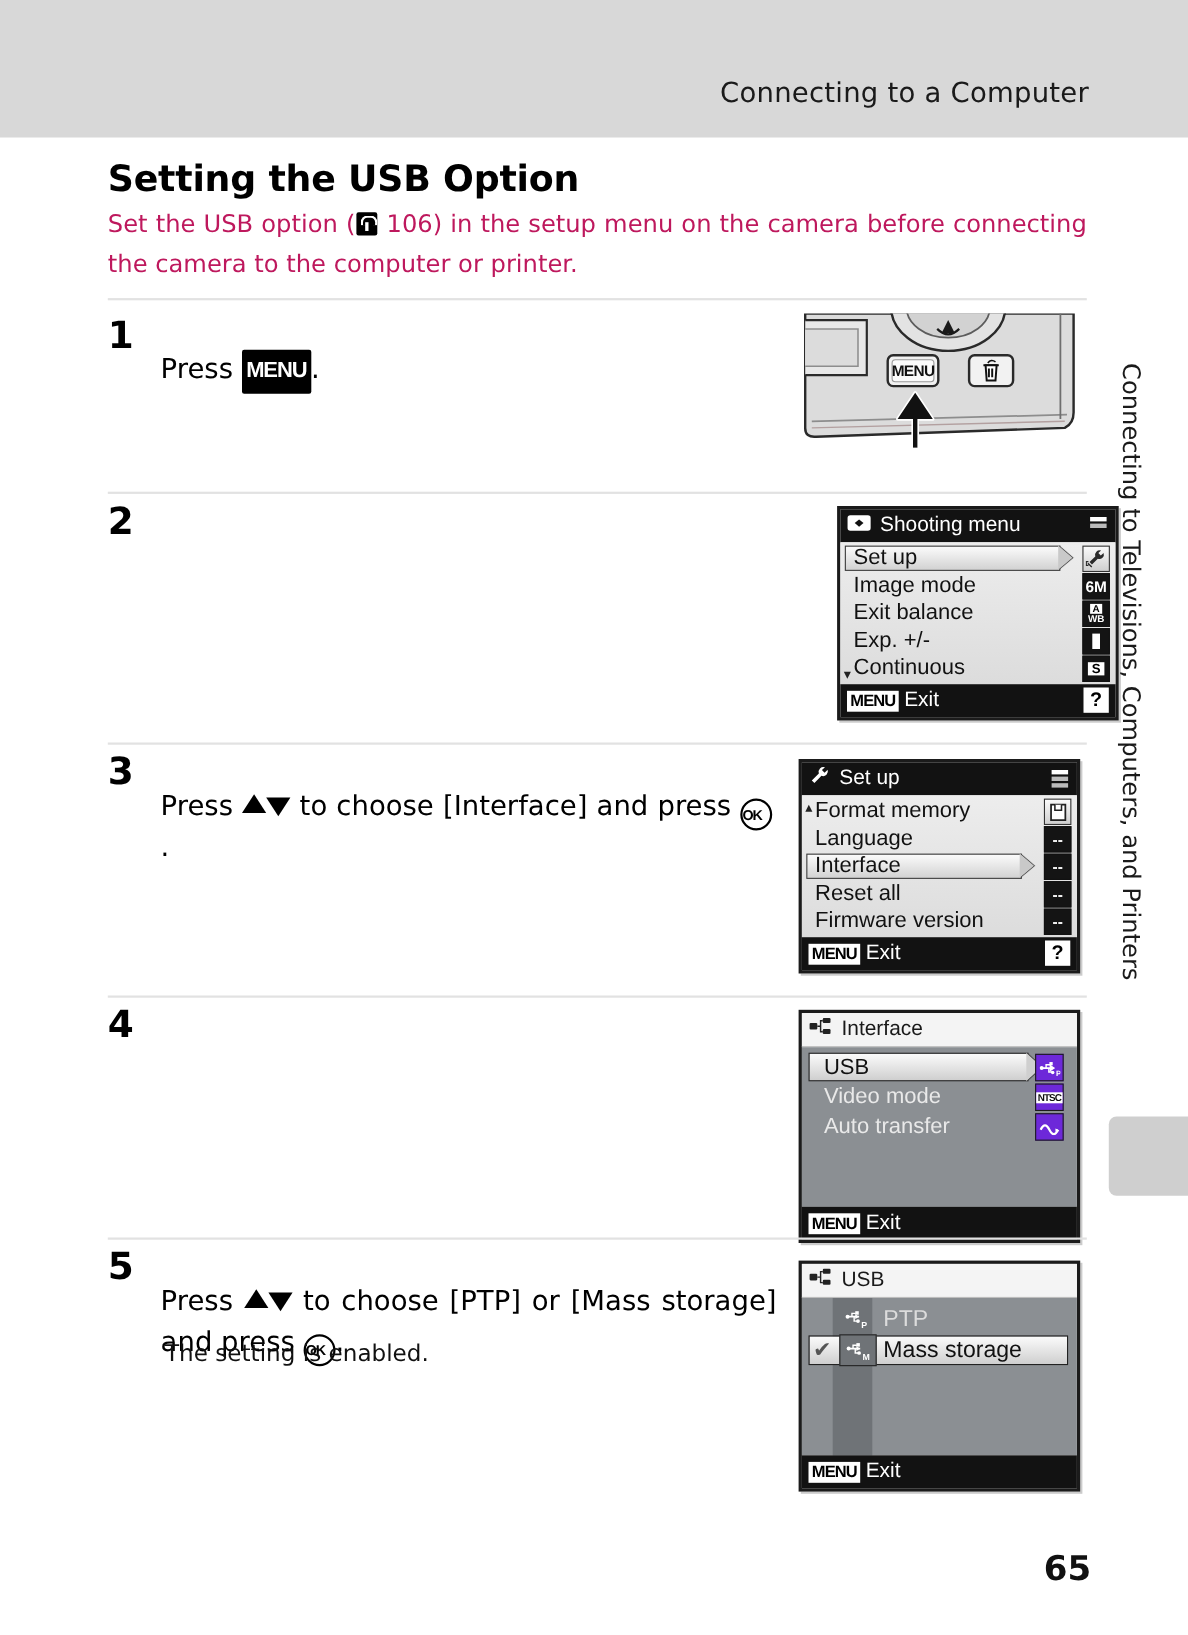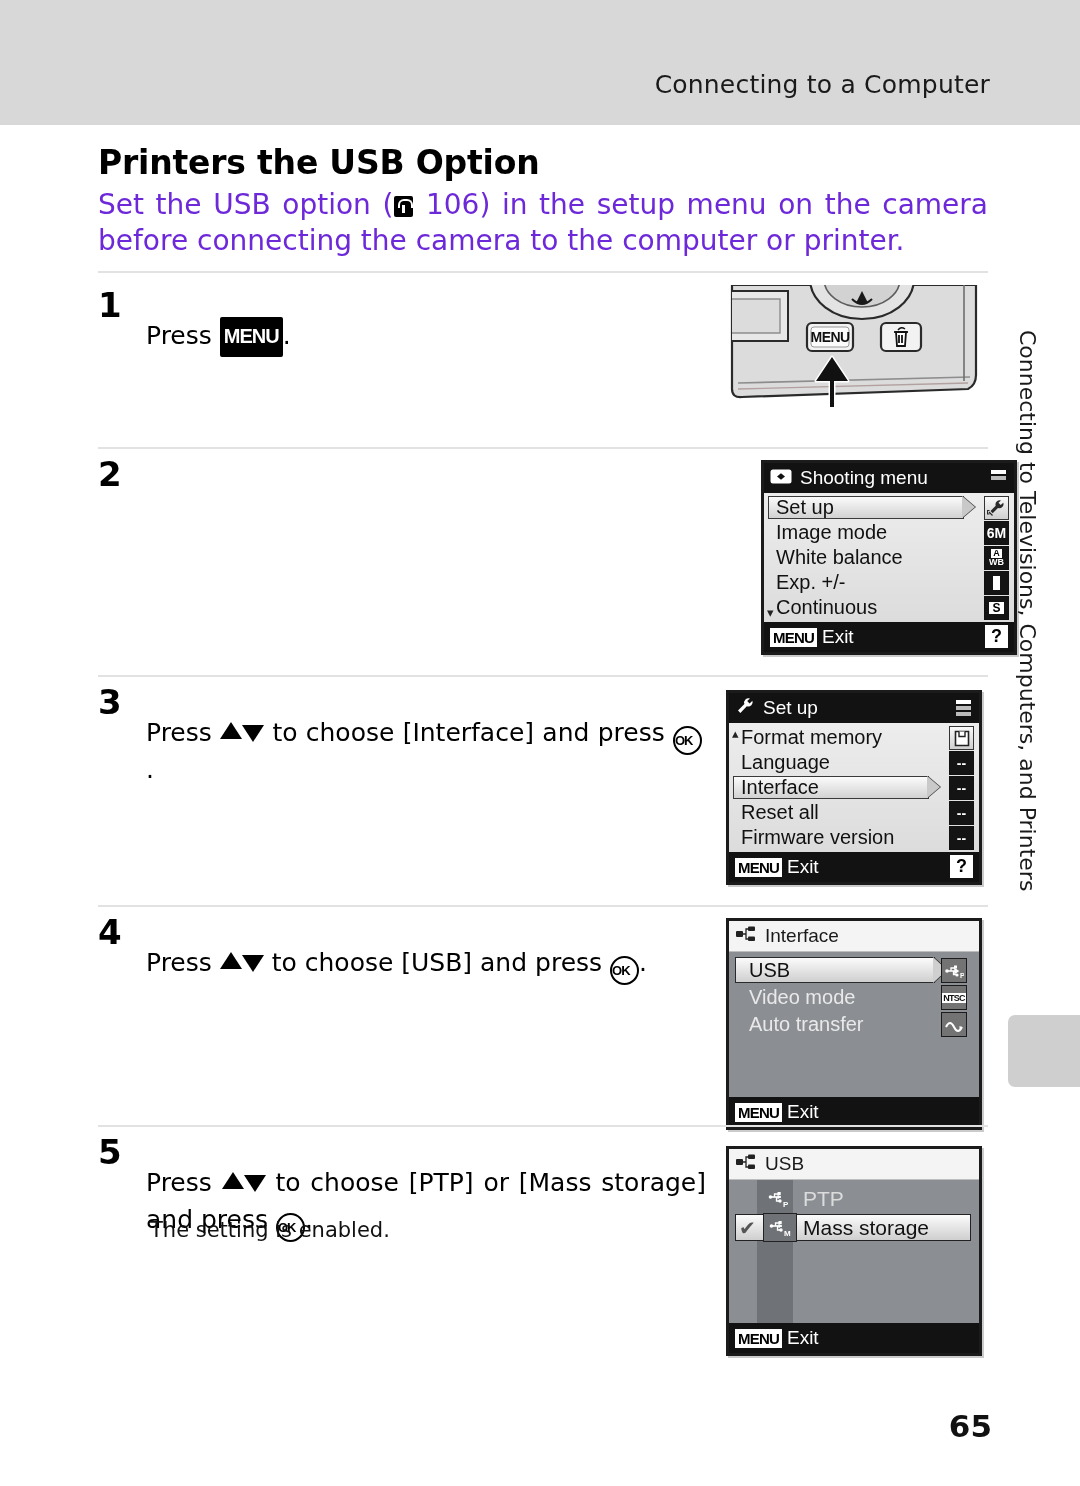--- a/index.html
+++ b/index.html
@@ -49,23 +49,23 @@
     font-weight: bold;
     color: #000;
     letter-spacing: -.2px;
   }
 
   .intro {
     position: absolute;
     left: 98px;
     top: 62px;
     width: 890px;
-    font-size: 28px;
+    font-size: 22px;
     line-height: 36px;
-    color: #6d28d9;
+    color: #be185d;
     text-align: justify;
     text-align-last: left;
   }
 
   
   .pgref {
     display: inline-block;
     width: 19px;
     height: 21px;
     background: #000;
@@ -347,21 +347,21 @@
     border-bottom: 13px solid transparent;
     border-left: 14px solid #cfcfcf;
     filter: drop-shadow(1px 0 0 #2a2a2a);
   }
   .grow.sel-g .glbl { position: relative; z-index: 2; color: #111; }
   .grow .glbl { flex: 1; }
   .gicon {
     position: absolute;
     right: 6px; top: 1px;
     width: 26px; height: 25px;
-    background: #737373;
+    background: #6d28d9;
     border: 1px solid #1b1b1b;
     box-sizing: border-box;
     color: #fff;
     font-size: 12px;
     font-weight: bold;
     display: flex;
     align-items: center;
     justify-content: center;
   }
 
@@ -446,21 +446,21 @@
 </style>
 </head>
 <body>
 
 <div class="header-band">
   <div class="header-title">Connecting to a Computer</div>
 </div>
 
 <div class="page">
 
-  <div class="h1">Printers the USB Option</div>
+  <div class="h1">Setting the USB Option</div>
 
   <div class="intro">
     <span>Set the USB option (</span><span class="pgref"></span> <span>106</span><span>) in the setup menu on the camera before connecting the camera to the computer or printer.</span>
   </div>
 
   <div class="rule" style="top:146px"></div>
 
   <div class="step-num" style="left:98px; top:163px">1</div>
   <div class="step-text nojust" style="left:146px; top:164px">
     <span>Press </span><span class="menuglyph">MENU</span><span>.</span>
@@ -531,21 +531,21 @@
               <path d="M14 1.5 a4.2 4.2 0 0 0-5.3 5.3 L3.5 12 l2.2 2.2 L11 9 a4.2 4.2 0 0 0 5.3-5.3 L13.7 6 L11.5 3.8 Z" fill="#2a2a2a"></path>
               <path d="M2 13 l3.5 3.5 M2.5 11.5 h-2 v3.5 h2" stroke="#2a2a2a" stroke-width="1.2" fill="none"></path>
             </svg>
         </span>
       </div>
       <div class="mrow">
         <span class="lbl">Image mode</span>
         <span class="icon-box">6M</span>
       </div>
       <div class="mrow">
-        <span class="lbl">White balance</span>
+        <span class="lbl">Exit balance</span>
         <span class="icon-box">
           <span style="display:flex;flex-direction:column;align-items:center;line-height:9px;font-size:9px;">
             <span style="background:#fff;color:#000;padding:0 2px;">A</span>
               <span>WB</span>
           </span>
         </span>
       </div>
       <div class="mrow">
         <span class="lbl">Exp. +/-</span>
         <span class="icon-box">
@@ -621,23 +621,20 @@
     <div class="lcd-foot">
       <span class="foot-menu">MENU</span>
       <span>Exit</span>
       <span class="foot-help">?</span>
     </div>
   </div>
 
   <div class="rule" style="top:780px"></div>
 
   <div class="step-num" style="left:98px; top:790px">4</div>
-  <div class="step-text nojust" style="left:146px; top:791px; width:580px">
-    <span>Press </span><span class="tri-up"></span><span class="tri-dn"></span><span> to choose [USB] and press </span><span class="okglyph">OK</span><span>.</span>
-  </div>
 
   <div class="lcd" style="left:726px; top:793px;">
     <div class="lcd-title light">
       <span>
         <svg width="22" height="18" viewBox="0 0 22 18">
             <rect x="1" y="6" width="7" height="6" rx="1" fill="#222"></rect>
             <rect x="13" y="1.5" width="7" height="4.5" rx="1" fill="#222"></rect>
             <rect x="13" y="11.5" width="7" height="4.5" rx="1" fill="#222"></rect>
             <path d="M8 9 h3 v-5 h2 M11 9 v5 h2" stroke="#222" stroke-width="1.3" fill="none"></path>
           </svg>

